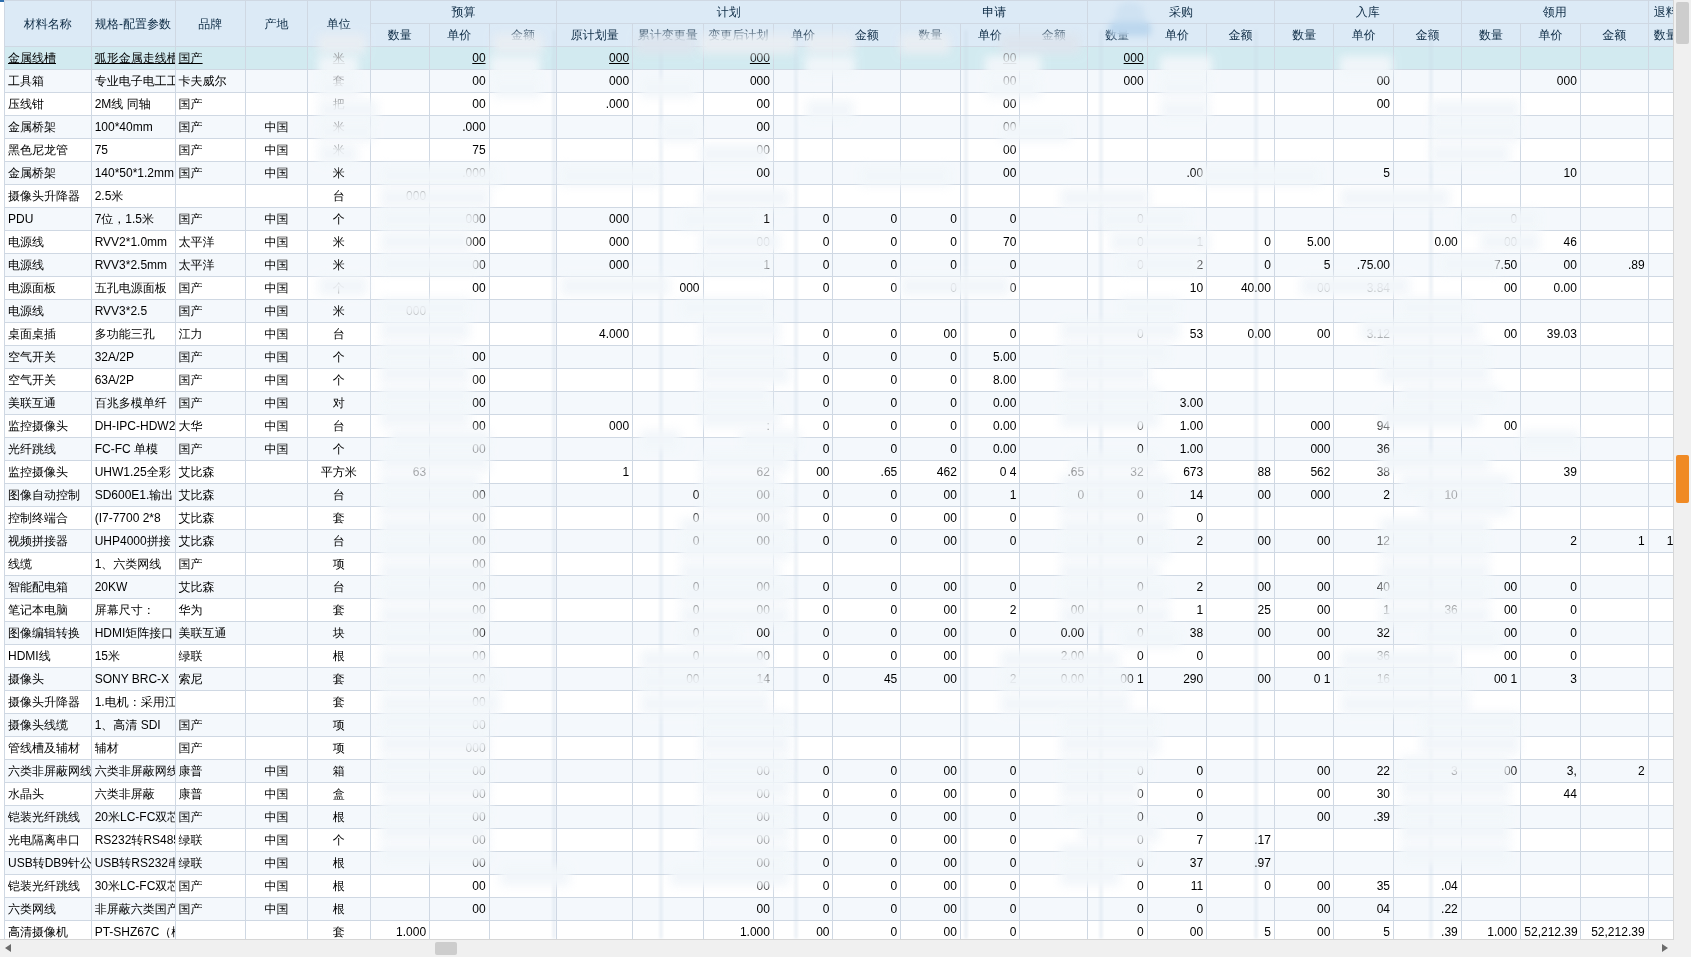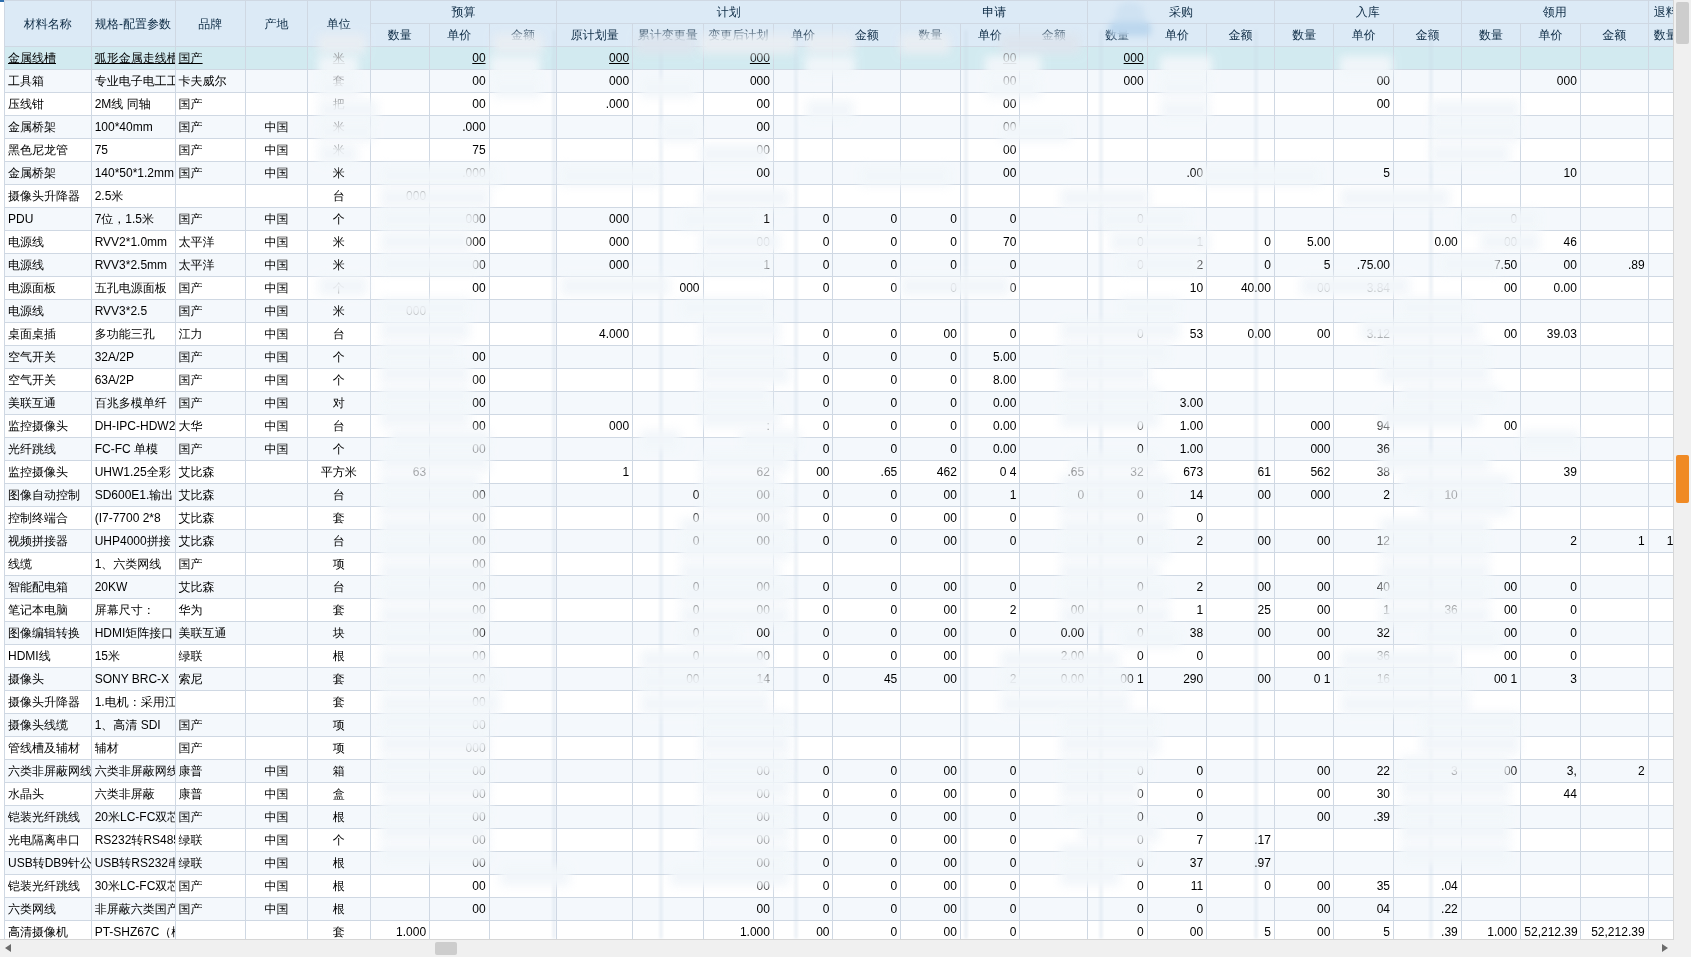--- a/index.html
+++ b/index.html
@@ -643,21 +643,21 @@
           <td class="num">1</td>
           <td class="num"></td>
           <td class="num">62</td>
           <td class="num">00</td>
           <td class="num">.65</td>
           <td class="num">462</td>
           <td class="num">0 4</td>
           <td class="num">.65</td>
           <td class="num">32</td>
           <td class="num">673</td>
-          <td class="num">61</td>
+          <td class="num">88</td>
           <td class="num">562</td>
           <td class="num">38</td>
           <td class="num"></td>
           <td class="num"></td>
           <td class="num">39</td>
           <td class="num"></td>
           <td class="num">9</td>
         </tr>
         <tr>
           <td class="">图像自动控制</td>

